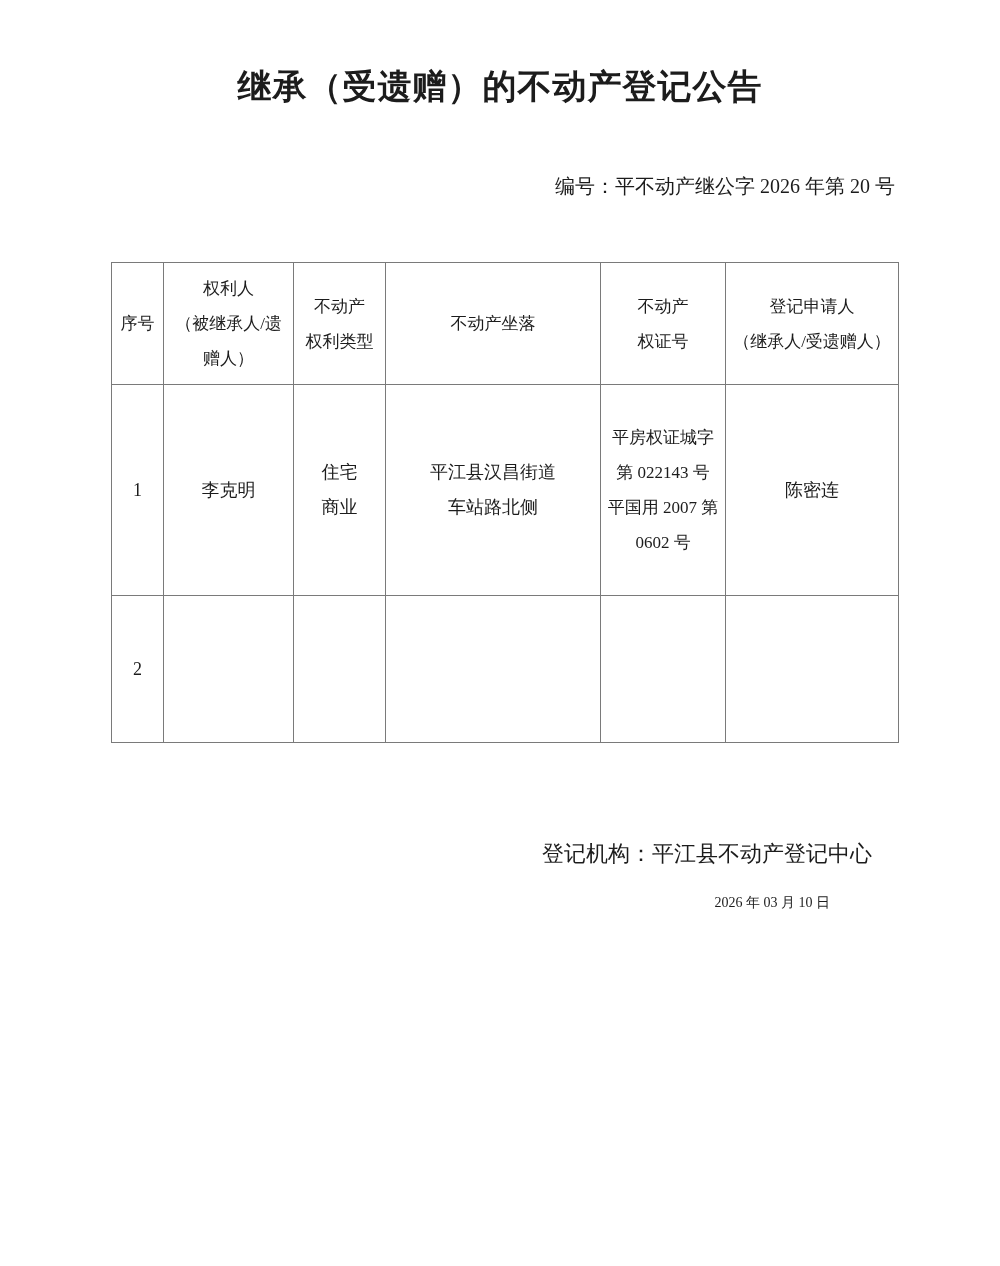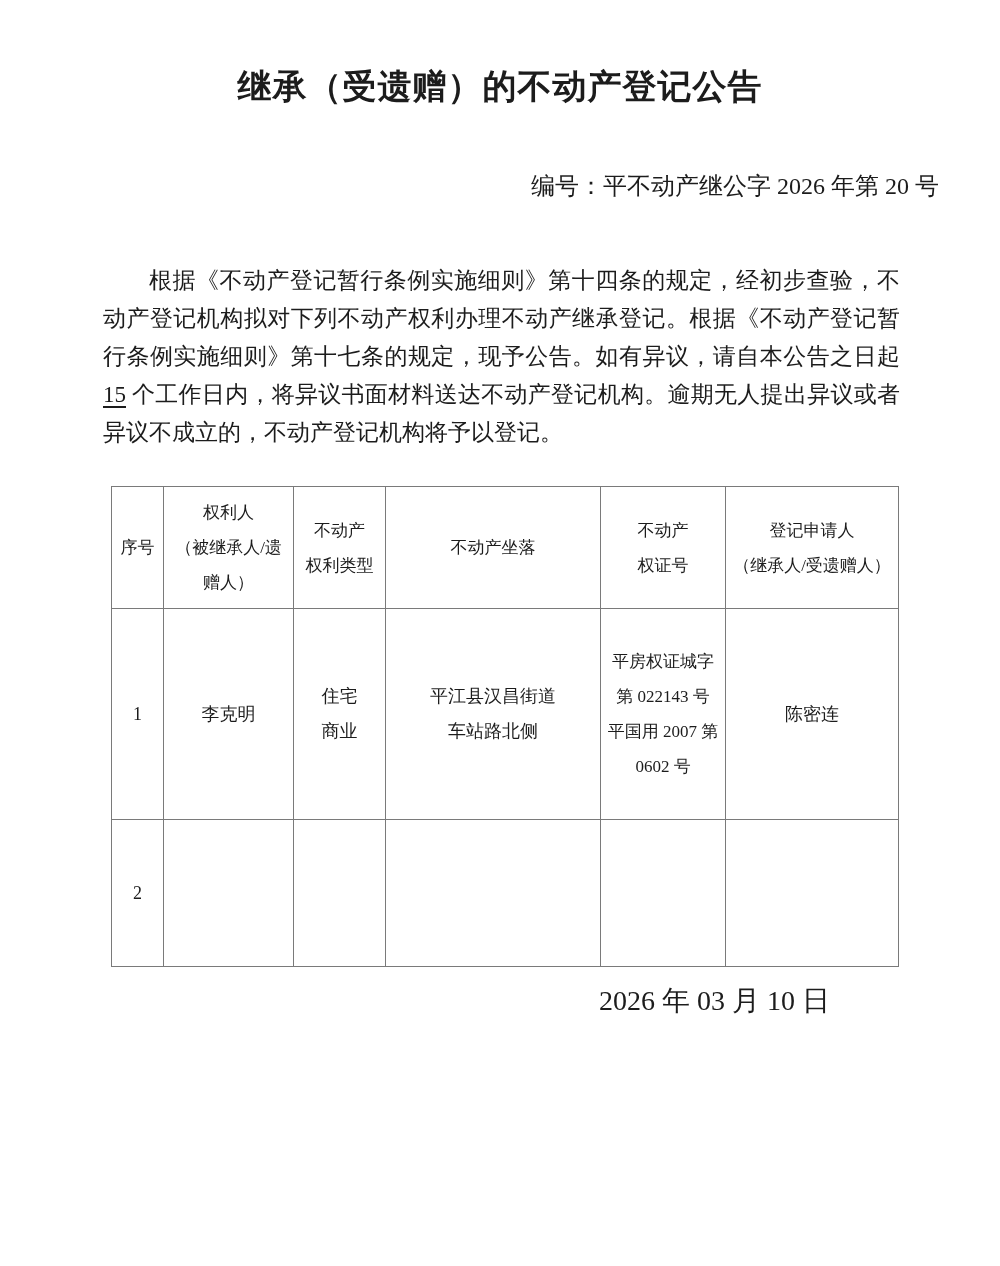--- a/index.html
+++ b/index.html
@@ -18,23 +18,23 @@
     padding-top: 66px;
     text-align: center;
     font-family: "Liberation Sans", "DejaVu Sans", sans-serif;
     font-weight: 700;
     font-size: 34px;
     line-height: 40px;
     letter-spacing: 1px;
   }
   .doc-number {
     margin-top: 66px;
-    padding-right: 61px;
+    padding-right: 105px;
     text-align: right;
-    font-size: 24px;
+    font-size: 20px;
     line-height: 28px;
   }
   .body-block {
     margin: 62px 100px 0 103px;
     font-size: 23px;
     line-height: 38px;
   }
   .para {
     text-align: justify;
     text-indent: 2em;
@@ -70,35 +70,34 @@
     margin-top: 96px;
     padding-right: 128px;
     text-align: right;
     font-size: 22px;
     line-height: 30px;
   }
   .footer-date {
     margin-top: 20px;
     padding-right: 170px;
     text-align: right;
-    font-size: 28px;
+    font-size: 14px;
     line-height: 28px;
   }
 </style>
 </head>
 <body>
 
 <div class="page">
 
   <h1 class="title">继承（受遗赠）的不动产登记公告</h1>
 
   <div class="doc-number">编号：平不动产继公字 2026 年第 20 号</div>
 
   <div class="body-block">
-    <p class="para"><span>根据《不动产登记暂行条例实施细则》第十四条的规定，经初步查验，不动产登记机构拟对下列不动产权利办理不动产继承登记。根据《不动产登记暂行条例实施细则》第十七条的规定，现予公告。如有异议，请自本公告之日起 </span><span class="u">15</span><span> 个工作日内，将异议书面材料送达不动产登记机构。逾期无人提出异议或者异议不成立的，不动产登记机构将予以登记。</span></p>
   </div>
 
   <table class="notice-table">
     <colgroup>
       <col style="width:52px">
       <col style="width:130px">
       <col style="width:92px">
       <col style="width:215px">
       <col style="width:125px">
       <col style="width:173px">
@@ -154,15 +153,16 @@
         <td>2</td>
         <td></td>
         <td></td>
         <td></td>
         <td class="cert-cell"></td>
         <td></td>
       </tr>
     </tbody>
   </table>
 
+  <div class="footer-org">登记机构：平江县不动产登记中心</div>
   <div class="footer-date">2026 年 03 月 10 日</div>
 
 </div>
 
 </body></html>

